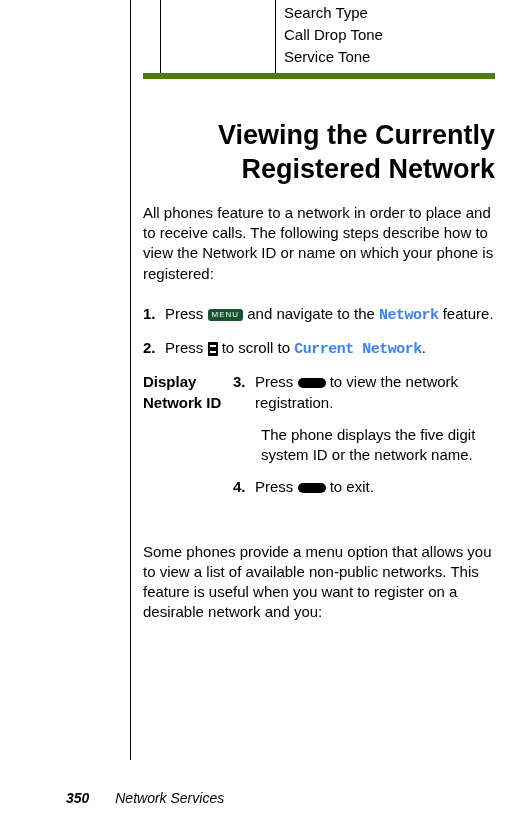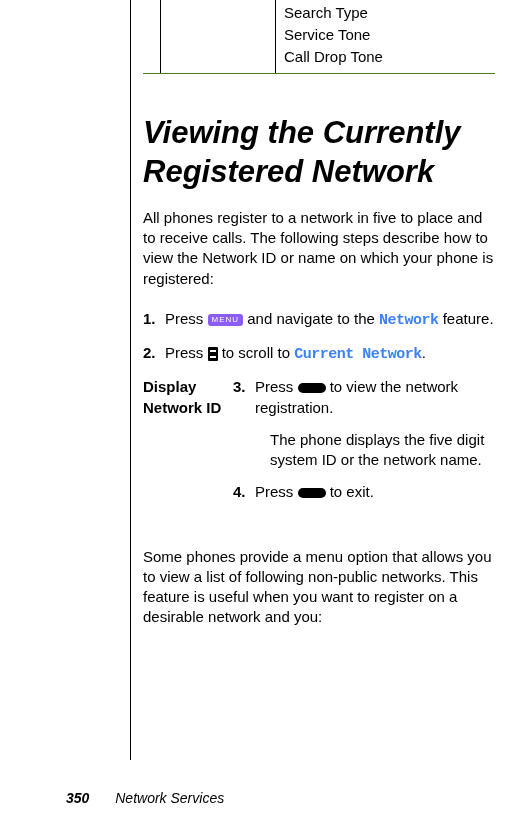--- a/index.html
+++ b/index.html
@@ -15,21 +15,21 @@
       position: absolute;
       left: 130px;
       top: 0;
       width: 365px;
       border-left: 1px solid #000;
       padding-left: 12px;
       height: 760px;
     }
     .top-table {
       display: flex;
-      border-bottom: 1px solid #4d7c0f;
+      border-bottom: 6px solid #4d7c0f;
       margin-bottom: 40px;
     }
     .top-table .col1 {
       width: 18px;
       border-right: 1px solid #000;
       min-height: 70px;
     }
     .top-table .col2 {
       width: 115px;
       border-right: 1px solid #000;
@@ -37,24 +37,24 @@
     }
     .top-table .col3 {
       flex: 1;
       padding: 2px 8px 6px 8px;
       font-size: 15px;
       line-height: 1.45;
     }
     h2.section-title {
       font-family: Arial, Helvetica, sans-serif;
       font-weight: bold;
-      font-style: italic;
-      font-size: 31px;
+      font-size: 27px;
       line-height: 1.25;
       margin-bottom: 16px;
+      text-align: right;
     }
     p.intro {
       font-size: 15px;
       line-height: 1.35;
       margin-bottom: 20px;
     }
     .steps-block {
       margin-bottom: 32px;
     }
     .step-row {
@@ -80,25 +80,25 @@
     .step-item .num {
       flex: 0 0 22px;
       font-weight: bold;
     }
     .step-item .txt {
       flex: 1;
     }
     .step-extra {
       font-size: 15px;
       line-height: 1.35;
-      margin: 0 0 12px 37px;
+      margin: 0 0 12px 28px;
     }
     .menu-key {
       display: inline-block;
-      background: #8b5cf6;
+      background: #14532d;
       color: #fff;
       font-size: 8px;
       letter-spacing: 1px;
       padding: 1px 4px;
       border-radius: 3px;
       vertical-align: middle;
       line-height: 1.2;
       font-family: Arial, sans-serif;
     }
     .nav-key {
@@ -161,27 +161,27 @@
 </head>
 <body>
 
 <div class="content">
 
   <div class="top-table">
     <div class="col1"></div>
     <div class="col2"></div>
     <div class="col3">
       <div>Search Type</div>
+      <div>Call Drop Tone</div>
       <div>Service Tone</div>
-      <div>Call Drop Tone</div>
     </div>
   </div>
 
   <h2 class="section-title">Viewing the Currently Registered Network</h2>
-  <p class="intro">All phones register to a network in five to place and to receive calls. The following steps describe how to view the Network ID or name on which your phone is registered:</p>
+  <p class="intro">All phones feature to a network in order to place and to receive calls. The following steps describe how to view the Network ID or name on which your phone is registered:</p>
 
   <div class="steps-block">
 
     <div class="step-row">
       <div class="step-body">
         <div class="step-item">
           <div class="num">1.</div>
           <div class="txt">
             <span>Press </span><span class="menu-key">MENU</span><span> and navigate to the </span><span class="mono">Network</span><span> feature.</span>
           </div>
@@ -209,20 +209,20 @@
           <div class="num">4.</div>
           <div class="txt">
             <span>Press </span><span class="pill-key"></span><span> to exit.</span>
           </div>
         </div>
       </div>
     </div>
 
   </div>
 
-  <p class="intro">Some phones provide a menu option that allows you to view a list of following non-public networks. This feature is useful when you want to register on a desirable network and you:</p>
+  <p class="intro">Some phones provide a menu option that allows you to view a list of available non-public networks. This feature is useful when you want to register on a desirable network and you:</p>
 
 </div>
 
 <div class="footer">
   <span class="pnum">350</span>
   <span class="sect">Network Services</span>
 </div>
 
 </body></html>

